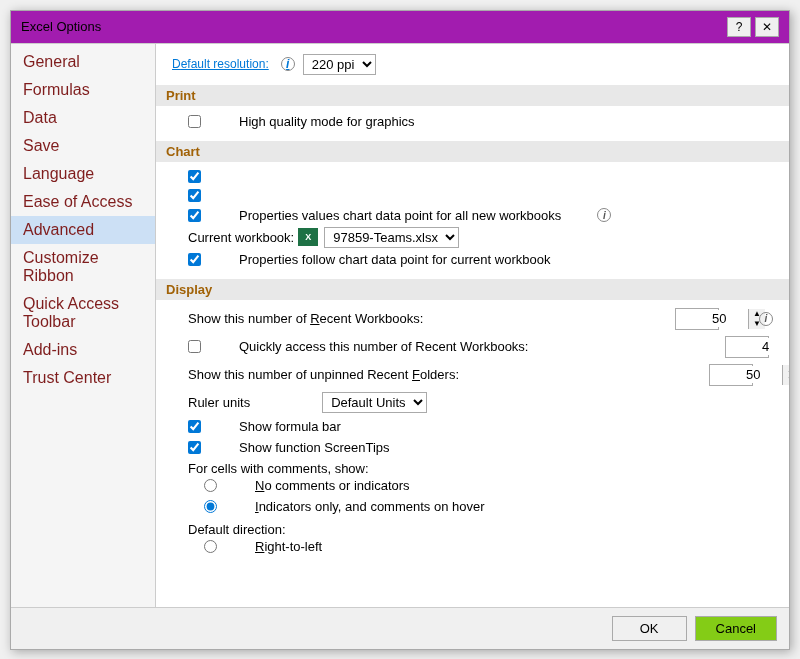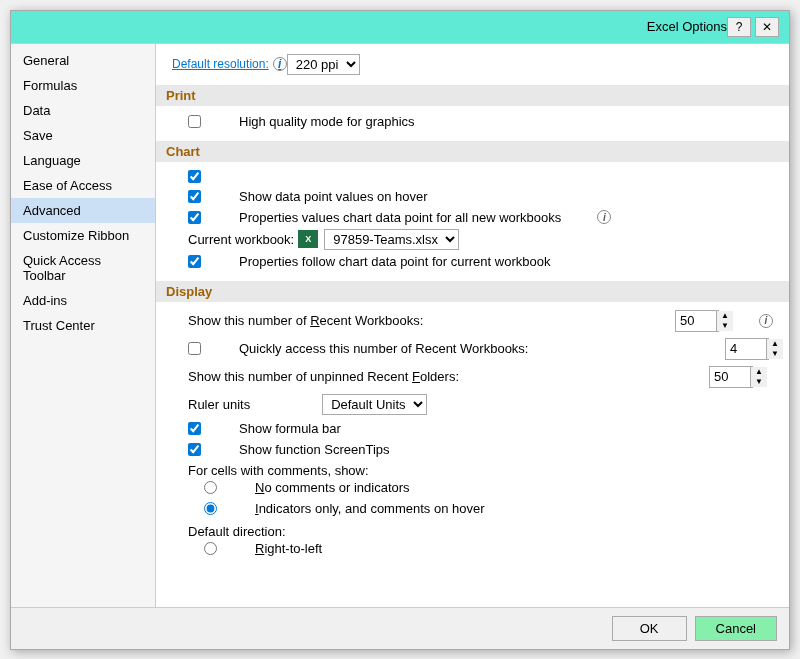--- a/index.html
+++ b/index.html
@@ -1,44 +1,44 @@
 <!DOCTYPE html>
 <html><head>
   <meta charset="utf-8">
   <style>
     * { box-sizing: border-box; margin: 0; padding: 0; }
     body { font-family: 'Segoe UI', Tahoma, Geneva, Verdana, sans-serif; font-size: 13px; background: #f0f0f0; display: flex; justify-content: center; align-items: center; width: 800px; height: 659px; overflow: hidden; }
     .dialog { width: 780px; height: 640px; background: #fff; border: 1px solid #aaa; box-shadow: 2px 2px 10px rgba(0,0,0,0.3); display: flex; flex-direction: column; }
-    .title-bar { background: #5eead4; border-bottom: 1px solid #ccc; padding: 6px 10px; display: flex; align-items: center; justify-content: flex-end; }
+    .title-bar { background: #a21caf; border-bottom: 1px solid #ccc; padding: 6px 10px; display: flex; align-items: center; justify-content: space-between; }
     .title-bar-text { font-size: 13px; color: #000; }
     .title-bar-buttons { display: flex; gap: 4px; }
     .title-btn { width: 24px; height: 20px; border: 1px solid #aaa; background: #f0f0f0; cursor: pointer; font-size: 12px; display: flex; align-items: center; justify-content: center; }
     .dialog-body { display: flex; flex: 1; overflow: hidden; }
     .sidebar { width: 145px; border-right: 1px solid #ccc; background: #f5f5f5; padding: 4px 0; overflow-y: auto; flex-shrink: 0; }
-    .sidebar-item { padding: 5px 12px; cursor: pointer; color: #000000; font-size: 13px; }
+    .sidebar-item { padding: 5px 12px; cursor: pointer; color: #7f1d1d; font-size: 16px; }
     .sidebar-item.active { background: #cce0f5; font-weight: normal; }
     .main-content { flex: 1; overflow-y: scroll; padding: 10px 16px; background: #fff; }
     .section-header { background: #e8e8e8; padding: 3px 6px; font-size: 13px; font-weight: bold; margin: 10px -16px 6px -16px; padding-left: 10px; color: #a16207; }
     .row { display: flex; align-items: center; padding: 2px 0; margin-bottom: 2px; gap: 32px; }
     .row label { margin-left: 6px; cursor: pointer; }
     .indent { margin-left: 16px; }
-    .default-res-row { display: flex; align-items: center; margin-bottom: 6px; }
+    .default-res-row { display: flex; align-items: center; gap: 8px; margin-bottom: 6px; }
     .default-res-row span { color: #0078d7; text-decoration: underline; cursor: pointer; font-size: 12px; }
     select { border: 1px solid #aaa; padding: 1px 4px; font-size: 13px; background: #fff; cursor: pointer; }
     input[type="checkbox"] { width: 13px; height: 13px; cursor: pointer; accent-color: #0078d7; }
     input[type="radio"] { width: 13px; height: 13px; cursor: pointer; accent-color: #0078d7; }
-    .spinner-wrapper { display: flex; align-items: center; border: 1px solid #aaa; background: #fff; width: 44px; }
+    .spinner-wrapper { display: flex; align-items: center; border: 1px solid #aaa; background: #fff; width: 44px; padding-left: 32px; }
     .spinner-input { border: none; width: 40px; padding: 1px 4px; font-size: 13px; outline: none; }
     .spinner-btns { display: flex; flex-direction: column; border-left: 1px solid #aaa; }
     .spinner-btn { width: 16px; height: 10px; background: #f0f0f0; border: none; cursor: pointer; font-size: 8px; display: flex; align-items: center; justify-content: center; line-height: 1; }
     .info-icon { display: inline-flex; align-items: center; justify-content: center; width: 14px; height: 14px; border-radius: 50%; border: 1px solid #888; font-size: 10px; color: #555; cursor: help; margin-left: 4px; font-style: italic; font-weight: bold; }
     .current-workbook-row { display: flex; align-items: center; margin-left: 16px; margin-bottom: 2px; gap: 4px; }
     .excel-icon { display: inline-flex; align-items: center; justify-content: center; width: 20px; height: 18px; background: #1e7145; color: #fff; font-size: 9px; font-weight: bold; margin-right: 2px; }
     .dialog-footer { border-top: 1px solid #ccc; padding: 8px 12px; display: flex; justify-content: flex-end; gap: 8px; background: #f0f0f0; }
-    .footer-btn { padding: 4px 20px; font-size: 13px; border: 1px solid #aaa; background: #86efac; cursor: pointer; min-width: 75px; }
+    .footer-btn { padding: 4px 20px; font-size: 13px; border: 1px solid #aaa; background: #84cc16; cursor: pointer; min-width: 75px; }
     .footer-btn.primary { background: #f0f0f0; }
     .ruler-select { border: 1px solid #aaa; padding: 1px 4px; font-size: 13px; }
   </style>
 </head>
 <body>
 
 <div class="dialog">
   <div class="title-bar">
     <span class="title-bar-text">Excel Options</span>
     <div class="title-bar-buttons">
@@ -85,21 +85,20 @@
 
       
       <div class="section-header">
         <span>Chart</span>
       </div>
       <div class="row indent">
         <input type="checkbox" id="co1" checked="" style="">
       </div>
       <div class="row indent">
         <input type="checkbox" id="co2" checked="" style="">
-        <label for="co2">Show data point values on hover</label>
       </div>
       <div class="row indent">
         <input type="checkbox" id="co3" checked="" style="">
         <label for="co3">Properties values chart data point for all new workbooks</label>
         <span class="info-icon">i</span>
       </div>
       <div class="current-workbook-row">
         <span>Current workbook:</span>
         <span class="excel-icon">X</span>
         <select>

